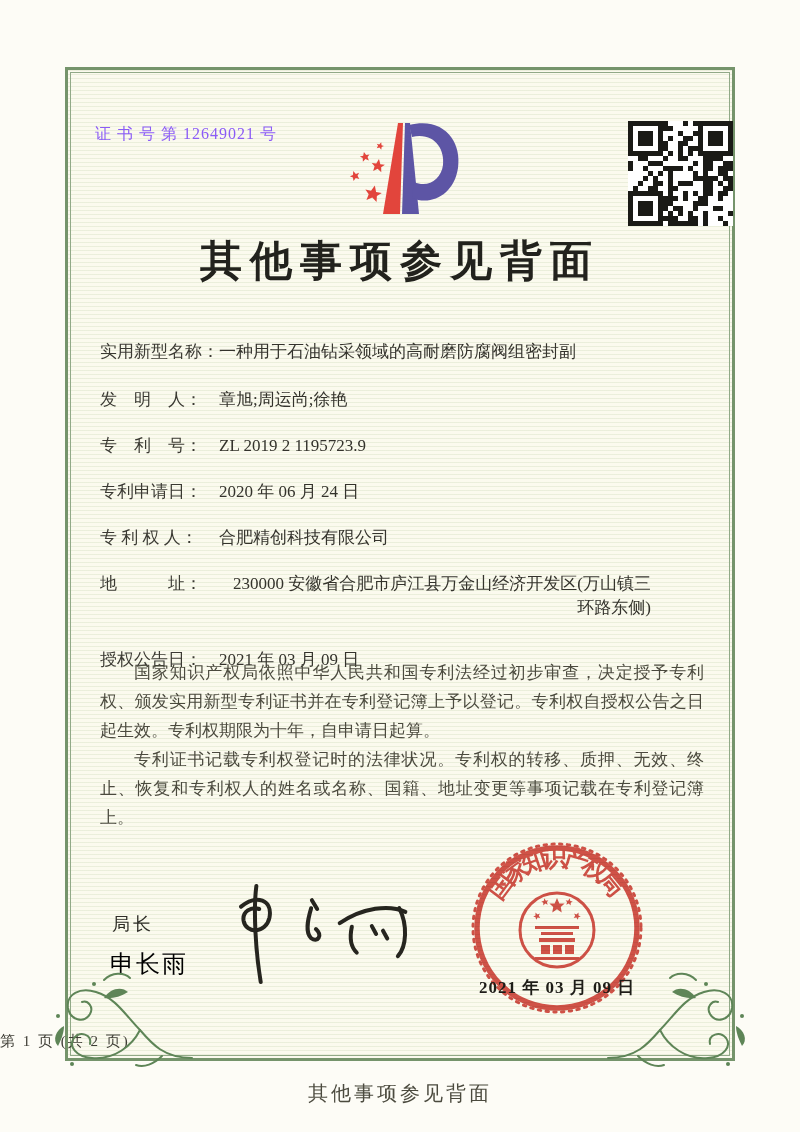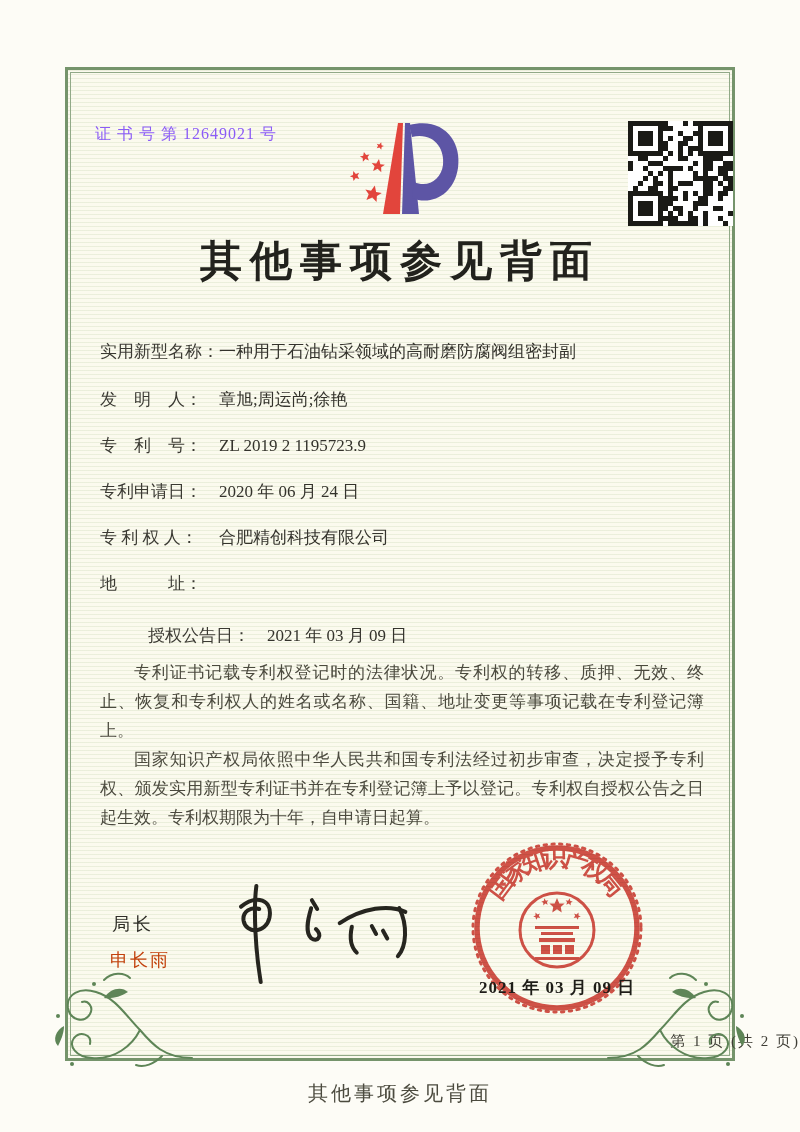--- a/index.html
+++ b/index.html
@@ -34,26 +34,26 @@
   .field-label{display:inline-block;min-width:119px;white-space:pre;color:#3b3a33;}
   .field-value{color:#34332c;white-space:pre-wrap;text-align:right;}
   .addr-value{width:432px;}
   .pair2{position:absolute;left:290px;top:0;display:flex;}
   .paras{
     left:100px;top:658px;width:604px;font-size:17px;line-height:29px;
     text-align:justify;color:#4b4a3e;
   }
   .paras p{margin:0;text-indent:2em;}
   .official-title{left:112px;top:912px;font-size:18px;letter-spacing:3px;color:#2e2d27;}
-  .official-name{left:110px;top:948px;font-size:18px;letter-spacing:2px;color:#c2410c;}
+  .official-name{left:110px;top:948px;font-size:24px;letter-spacing:2px;color:#000000;}
   .seal-date{
     left:467px;top:976px;width:180px;text-align:center;
     font-size:17px;letter-spacing:1px;color:#1e1d18;z-index:6;font-weight:600;
   }
-  .page-num{left:0;right:0;top:1032px;text-align:right;font-size:15px;color:#3f3e36;letter-spacing:2px;}
+  .page-num{left:0;right:0;top:1032px;text-align:left;font-size:15px;color:#3f3e36;letter-spacing:2px;}
   .back-note{left:0;right:0;top:1080px;text-align:center;font-size:20px;color:#4b4a3e;letter-spacing:3px;}
   .logo-svg{left:338px;top:116px;}
   .qr{left:628px;top:121px;}
   .sig-svg{left:212px;top:878px;z-index:4;}
   .seal-svg{left:467px;top:838px;z-index:5;mix-blend-mode:multiply;opacity:.9;}
   .flourish{z-index:3;}
   .fl-left{left:44px;top:968px;}
   .fl-right{left:606px;top:968px;transform:scaleX(-1);}
 </style>
 </head>
@@ -336,29 +336,30 @@
 <div class="abs field-row" style="top:480px">
   <span class="field-label">专利申请日：</span>
   <span class="field-value">2020 年 06 月 24 日</span>
 </div>
 <div class="abs field-row" style="top:526px">
   <span class="field-label">专 利 权 人：</span>
   <span class="field-value">合肥精创科技有限公司</span>
 </div>
 <div class="abs field-row" style="top:572px">
   <span class="field-label">地　　　址：</span>
-</div>
-<div class="abs field-row" style="top:624px;position:absolute;margin-left:48px;">
+  <span class="field-value addr-value">230000 安徽省合肥市庐江县万金山经济开发区(万山镇三环路东侧)</span>
+</div>
+<div class="abs field-row" style="top:648px;position:absolute;">
   <span class="field-label">授权公告日：</span>
   <span class="field-value">2021 年 03 月 09 日</span>
 </div>
 
 <div class="abs paras">
+  <p>国家知识产权局依照中华人民共和国专利法经过初步审查，决定授予专利权、颁发实用新型专利证书并在专利登记簿上予以登记。专利权自授权公告之日起生效。专利权期限为十年，自申请日起算。</p>
   <p>专利证书记载专利权登记时的法律状况。专利权的转移、质押、无效、终止、恢复和专利权人的姓名或名称、国籍、地址变更等事项记载在专利登记簿上。</p>
-  <p>国家知识产权局依照中华人民共和国专利法经过初步审查，决定授予专利权、颁发实用新型专利证书并在专利登记簿上予以登记。专利权自授权公告之日起生效。专利权期限为十年，自申请日起算。</p>
 </div>
 
 <div class="abs official-title">局长</div>
 <div class="abs official-name">申长雨</div>
 
 <svg class="abs sig-svg" width="210" height="108" viewBox="0 0 210 108">
   <g fill="none" stroke="#26251f" stroke-width="4" stroke-linecap="round" transform="rotate(-2 105 54)">
     <path d="M46,6 C42,30 43,72 47,102"></path>
     <path d="M30,26 C46,14 62,20 58,38 C54,54 34,54 32,40 C31,31 40,26 48,29"></path>
     <path d="M100,30 C96,42 93,54 99,60 C105,65 111,58 104,51"></path>

